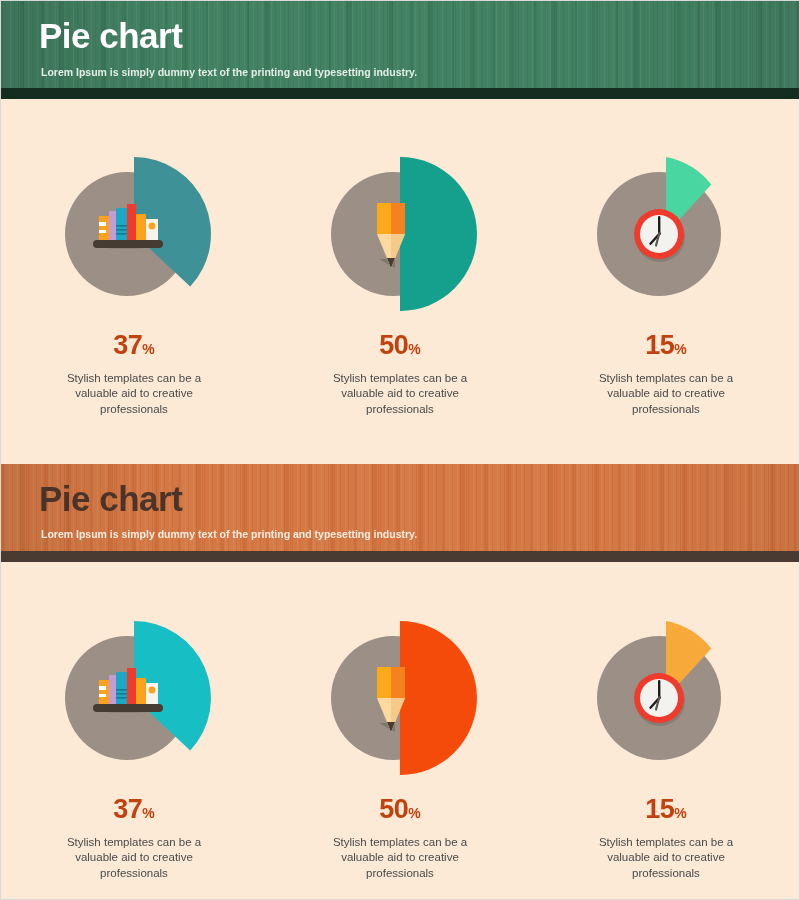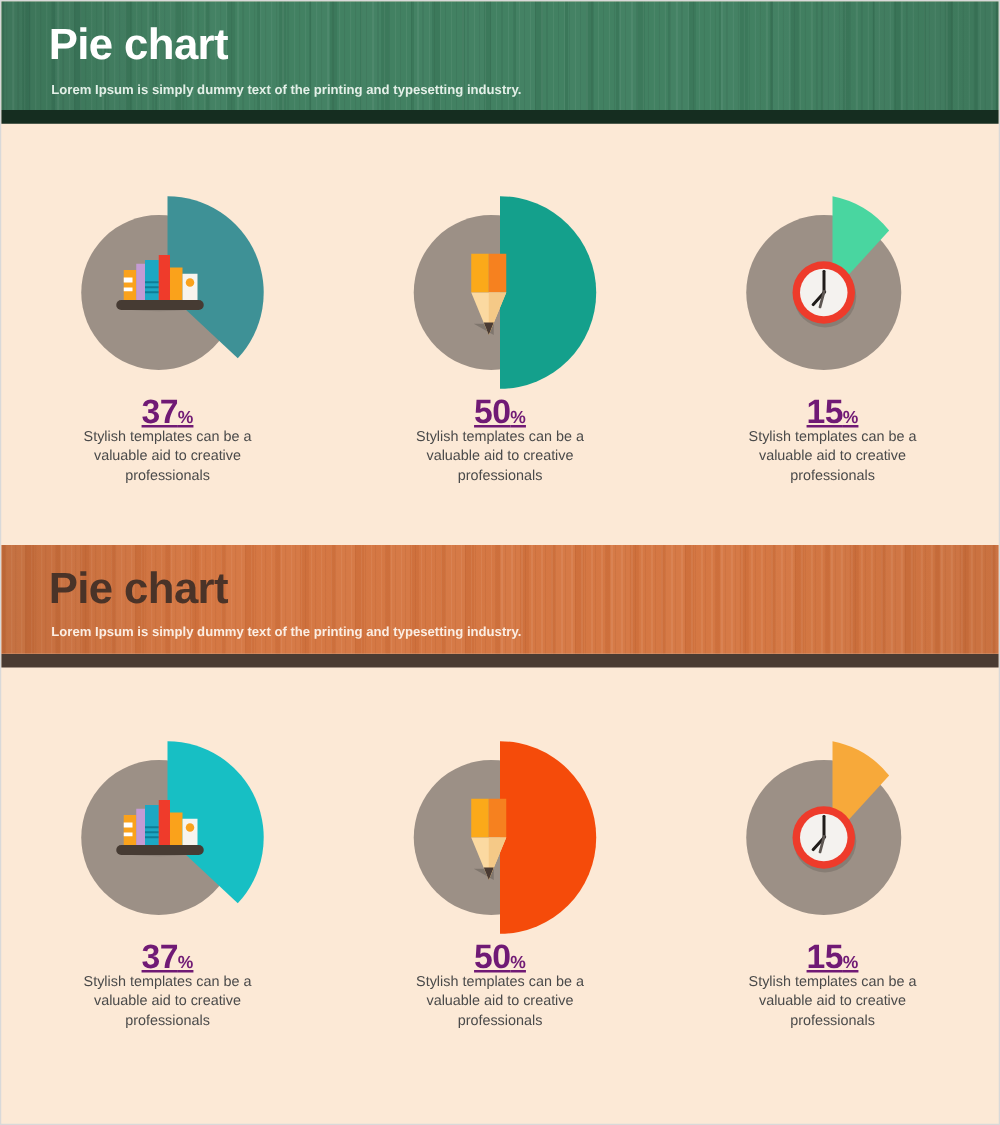--- a/index.html
+++ b/index.html
@@ -113,34 +113,34 @@
   .donut {
     position: relative;
     width: 170px;
     height: 170px;
   }
   .donut svg {
     display: block;
     overflow: visible;
   }
   .pct {
-    margin-top: 0;
-    color: #701a75;
+    margin-top: 16px;
+    color: #c2410c;
     font-size: 27px;
     font-weight: bold;
     line-height: 1;
     letter-spacing: -0.5px;
-    text-decoration: underline;
   }
   .pct .sym {
     font-size: 14px;
     font-weight: bold;
     letter-spacing: 0;
   }
   .desc {
+    margin-top: 12px;
     width: 175px;
     text-align: center;
     color: #4A4A4A;
     font-size: 11.5px;
     line-height: 1.33;
   }
 
   .row-top { padding-top: 47px; }
   .row-bottom { padding-top: 48px; }
   .gap-mid { height: 47px; }

